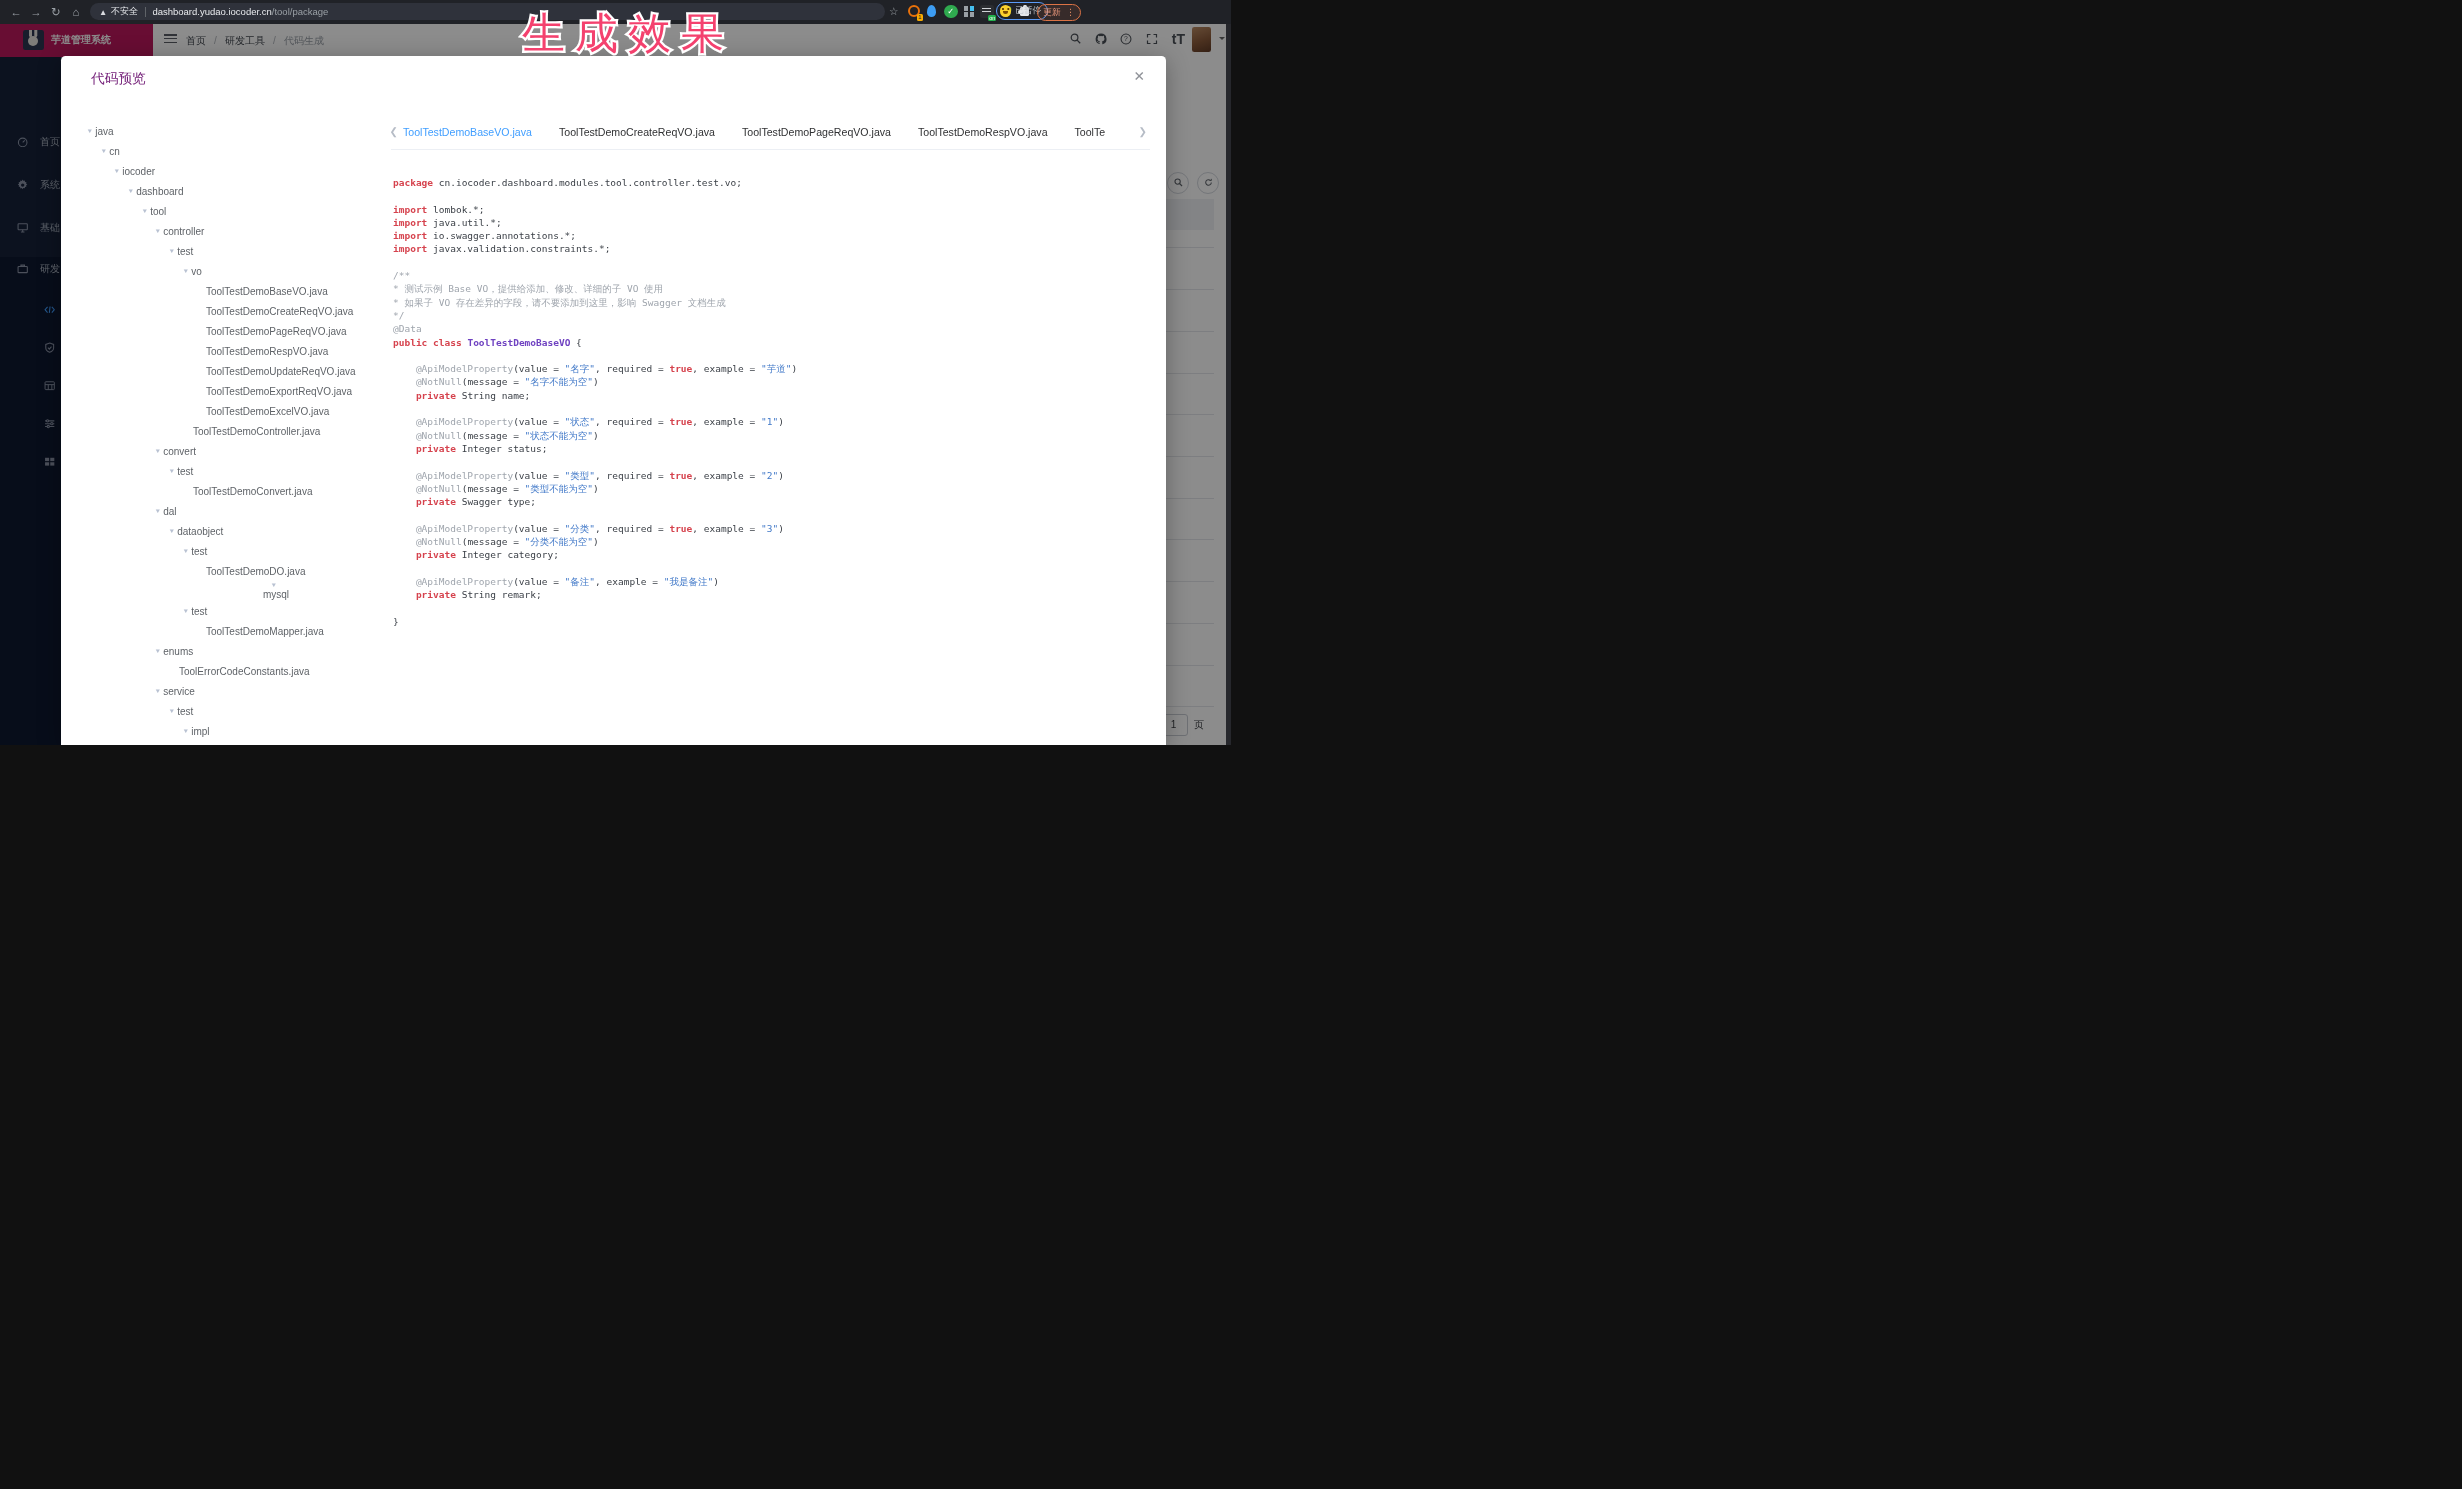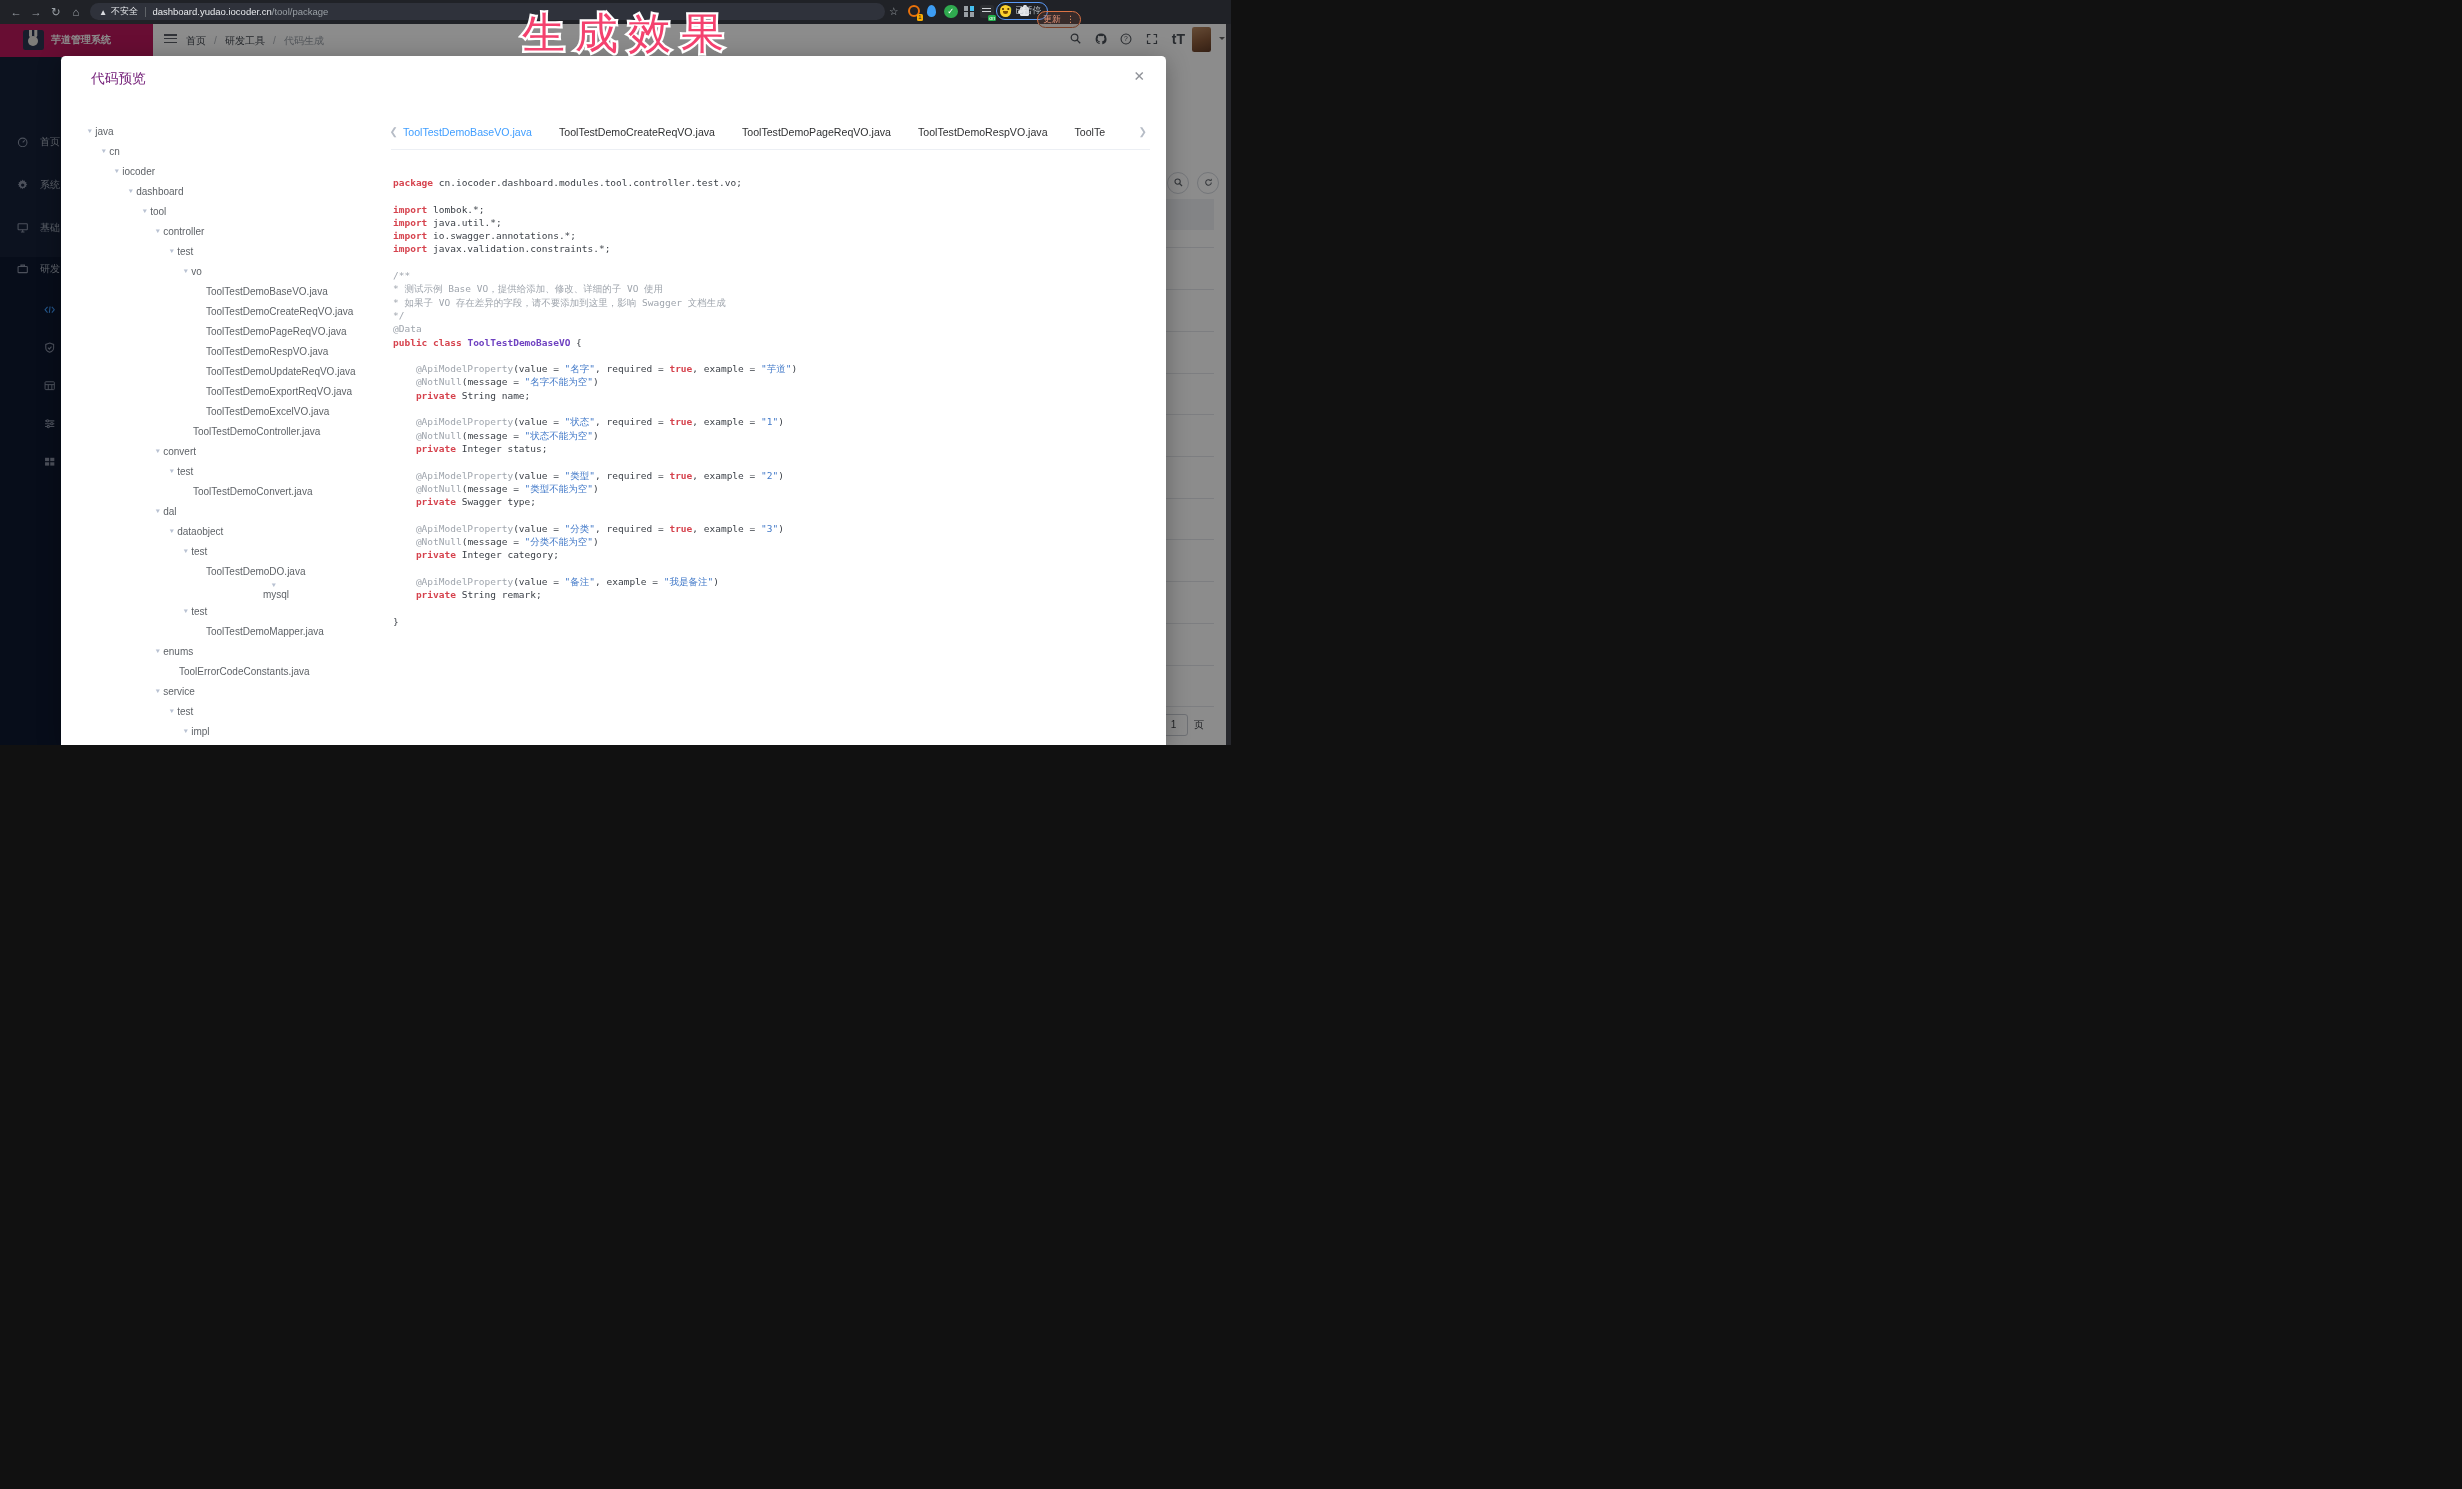--- a/index.html
+++ b/index.html
@@ -20,21 +20,21 @@
   #star-icon{position:absolute;left:889px;top:5.3px;color:#9aa0a6;font-size:10.6px;}
   .ext{position:absolute;top:4.6px;width:13.7px;height:13.7px;}
   .ext-badge{position:absolute;right:-2.3px;bottom:-2.3px;background:#f9ab00;color:#202124;font-size:6px;
     border-radius:1.5px;padding:0 1.5px;line-height:6.8px;}
   #pause-pill{position:absolute;left:996px;top:2.3px;height:17.4px;border:1.5px solid #5b9bf8;border-radius:10px;
     display:flex;align-items:center;padding:0 6px 0 3px;box-sizing:border-box;}
   .emoji-face{width:11.4px;height:11.4px;border-radius:50%;background:#fcd02c;margin-right:3.8px;position:relative;}
   .emoji-face:before{content:"";position:absolute;left:2.3px;top:3px;width:1.5px;height:1.5px;background:#5a3a00;border-radius:50%;box-shadow:5.3px 0 0 #5a3a00;}
   .emoji-face:after{content:"";position:absolute;left:3px;top:6px;width:5.3px;height:3px;background:#7c4a00;border-radius:0 0 4.6px 4.6px;}
   #pause-label{color:#c7ccd2;font-size:8.7px;}
-  #update-pill{position:absolute;left:1037px;top:11px;height:17.4px;border:1.5px solid #dc7345;border-radius:10px;
+  #update-pill{position:absolute;left:1037px;top:4px;height:17.4px;border:1.5px solid #dc7345;border-radius:10px;
     background:rgba(220,115,69,.12);display:flex;align-items:center;padding:0 5.3px;box-sizing:border-box;}
   #update-label{color:#e9967a;font-size:8.7px;margin-right:5.3px;}
   #kebab-icon{color:#e08a5e;font-size:9px;letter-spacing:0;line-height:4.6px;}
 
   
   #app{position:absolute;left:0;top:23.5px;width:1231px;height:721px;background:#fff;z-index:1;}
   #logo-block{position:absolute;left:0;top:0;width:153px;height:33px;background:#be185d;display:flex;align-items:center;}
   #logo-img{width:20.5px;height:20.5px;margin-left:23px;border-radius:2.3px;background:#2c3550;position:relative;overflow:hidden;}
   #logo-img:before{content:"";position:absolute;left:5.3px;top:6px;width:10px;height:10px;background:#e8e4df;border-radius:50%;}
   #logo-img:after{content:"";position:absolute;left:6px;top:-1.5px;width:3px;height:8.3px;background:#e8e4df;border-radius:1.5px;box-shadow:5.3px 0 0 #e8e4df;}

